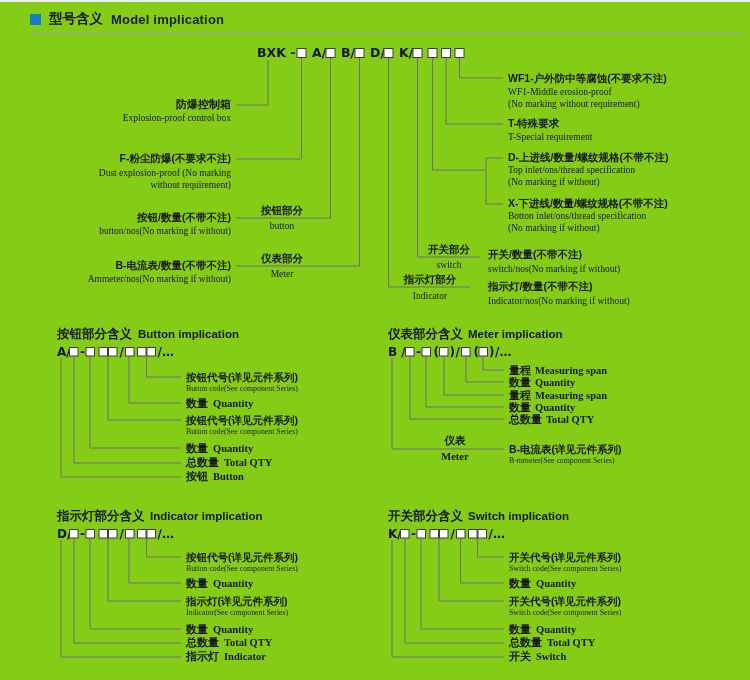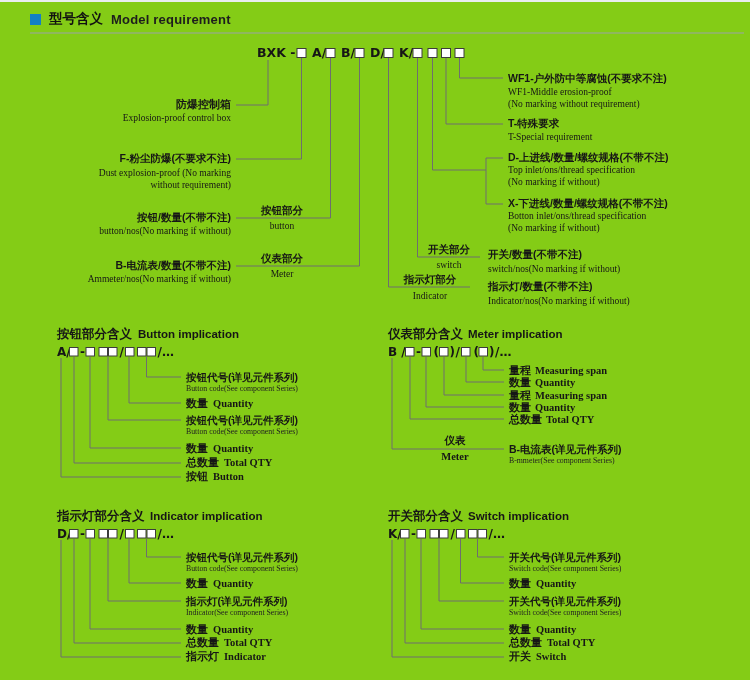--- a/index.html
+++ b/index.html
@@ -26,21 +26,21 @@
   .t-title-en{font-family:"Liberation Sans",sans-serif;font-weight:bold;font-size:11.5px;}
 </style>
 </head>
 <body>
 
 <div class="page">
 
   <div class="header">
     <span class="sq"></span>
     <span class="h-cn">型号含义</span>
-    <span class="h-en">Model requirement</span>
+    <span class="h-en">Model implication</span>
   </div>
 
   <svg width="750" height="680" viewBox="0 0 750 680">
     <rect x="0" y="0" width="750" height="2" fill="#e9edef"></rect>
     <line class="rule" x1="30" y1="33" x2="744" y2="33"></line>
 
     <g>
       <path class="ln" d="M268,60 V105 H236"></path>
       <path class="ln" d="M301.5,57.5 V159 H236"></path>
       <path class="ln" d="M330.5,57.5 V218 H236"></path>

